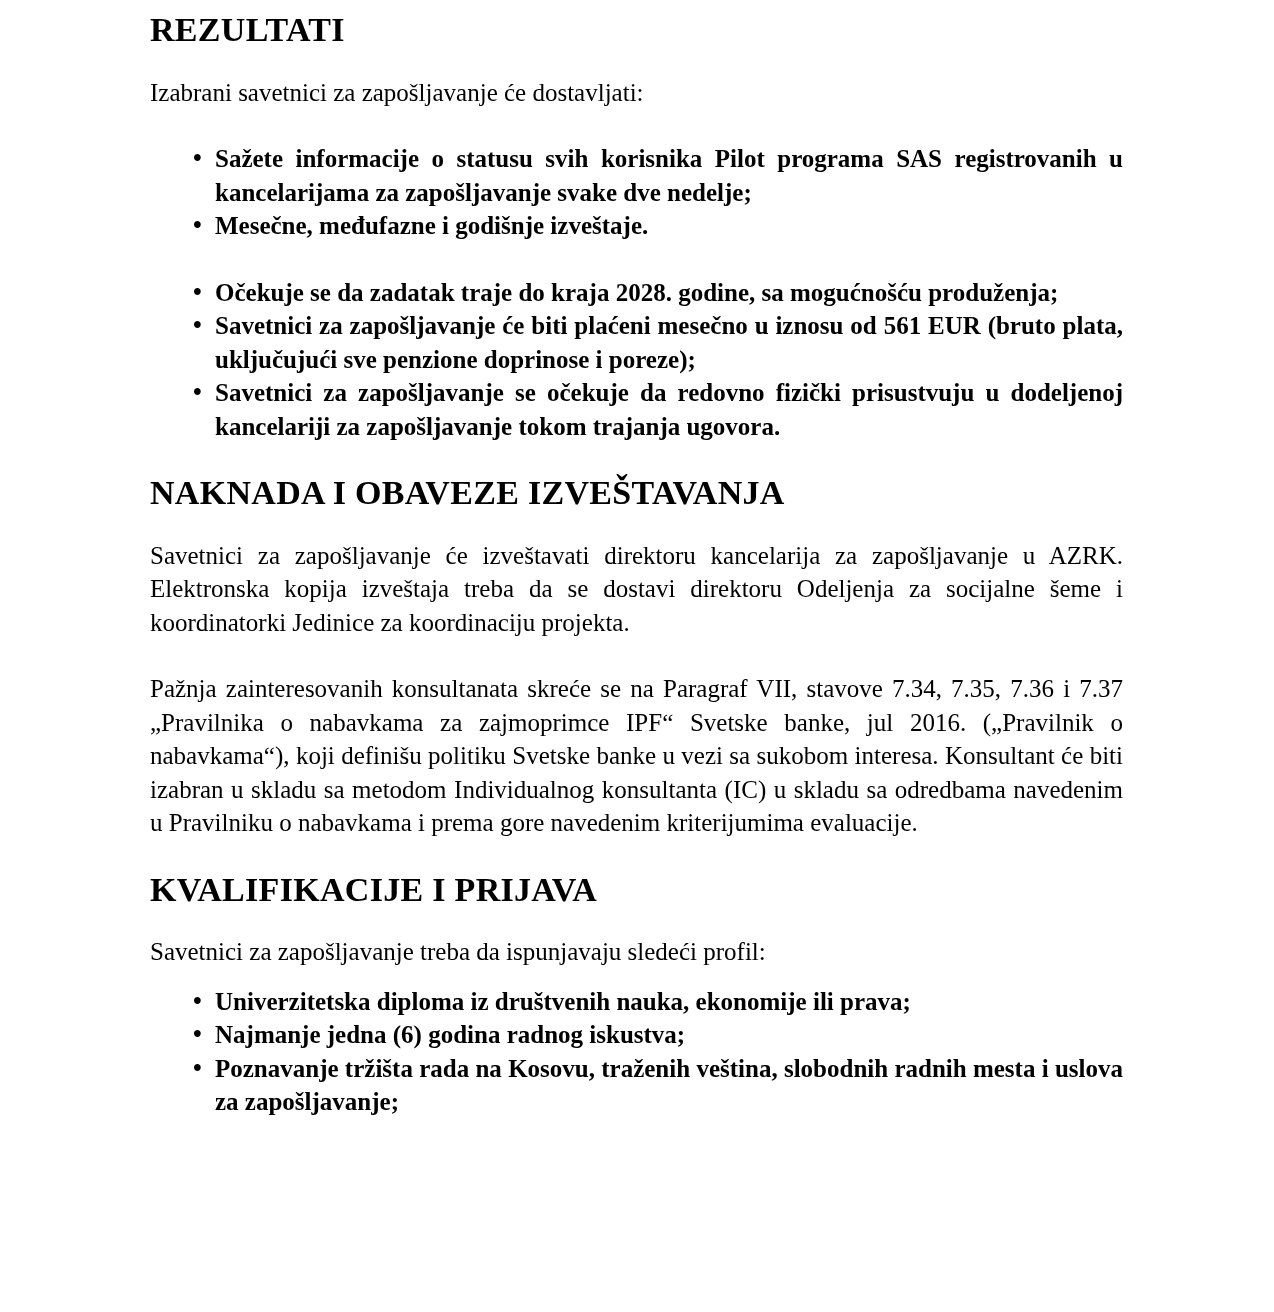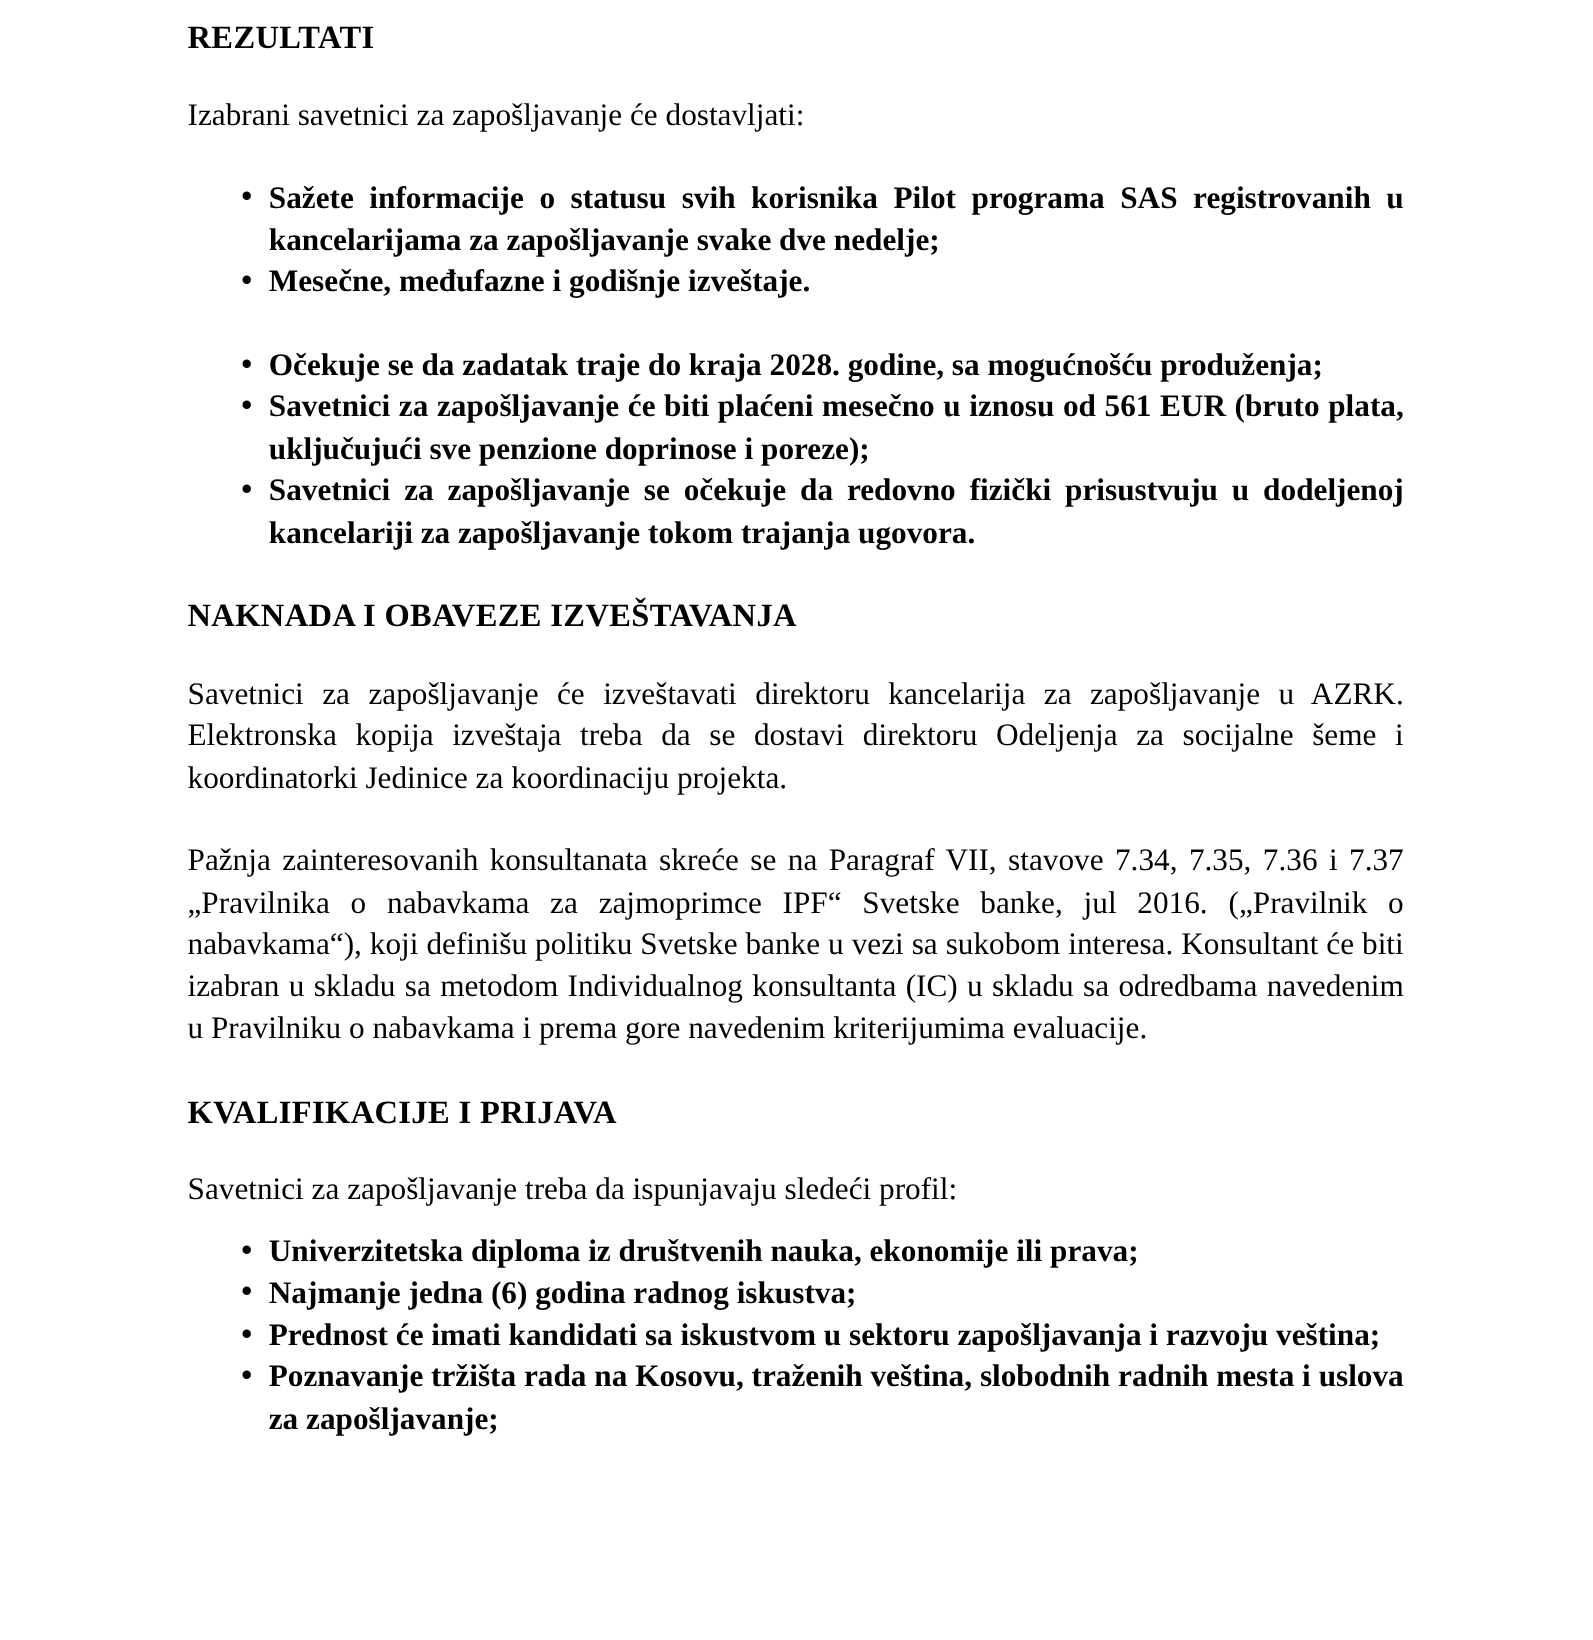--- a/index.html
+++ b/index.html
@@ -17,21 +17,21 @@
     width: 1274px;
     height: 1312px;
     padding: 13px 151px 0 150px;
     font-family: "Liberation Serif", "DejaVu Serif", serif;
     font-size: 25px;
     line-height: 33.5px;
     color: #000000;
     background: #ffffff;
   }
   .heading {
-    font-size: 26px;
+    font-size: 34px;
     font-weight: 700;
     letter-spacing: 0.3px;
     margin: 8px 0 29px 0;
   }
   .heading.first {
     margin-top: 0;
   }
   p.para {
     text-align: justify;
     margin: 0 0 33px 0;
@@ -88,17 +88,16 @@
 
   <p class="para">Pažnja zainteresovanih konsultanata skreće se na Paragraf VII, stavove 7.34, 7.35, 7.36 i 7.37 „Pravilnika o nabavkama za zajmoprimce IPF“ Svetske banke, jul 2016. („Pravilnik o nabavkama“), koji definišu politiku Svetske banke u vezi sa sukobom interesa. Konsultant će biti izabran u skladu sa metodom Individualnog konsultanta (IC) u skladu sa odredbama navedenim u Pravilniku o nabavkama i prema gore navedenim kriterijumima evaluacije.</p>
 
   <div class="heading">KVALIFIKACIJE I PRIJAVA</div>
 
   <p class="para tight">Savetnici za zapošljavanje treba da ispunjavaju sledeći profil:</p>
 
   <ul class="bullets last">
     <li class="bullet">Univerzitetska diploma iz društvenih nauka, ekonomije ili prava;</li>
     <li class="bullet">Najmanje jedna (6) godina radnog iskustva;</li>
-    <li class="bullet">Prednost će imati kandidati sa iskustvom u sektoru zapošljavanja i razvoju veština;</li>
     <li class="bullet">Poznavanje tržišta rada na Kosovu, traženih veština, slobodnih radnih mesta i uslova za zapošljavanje;</li>
   </ul>
 
 </div>
 
 </body></html>

